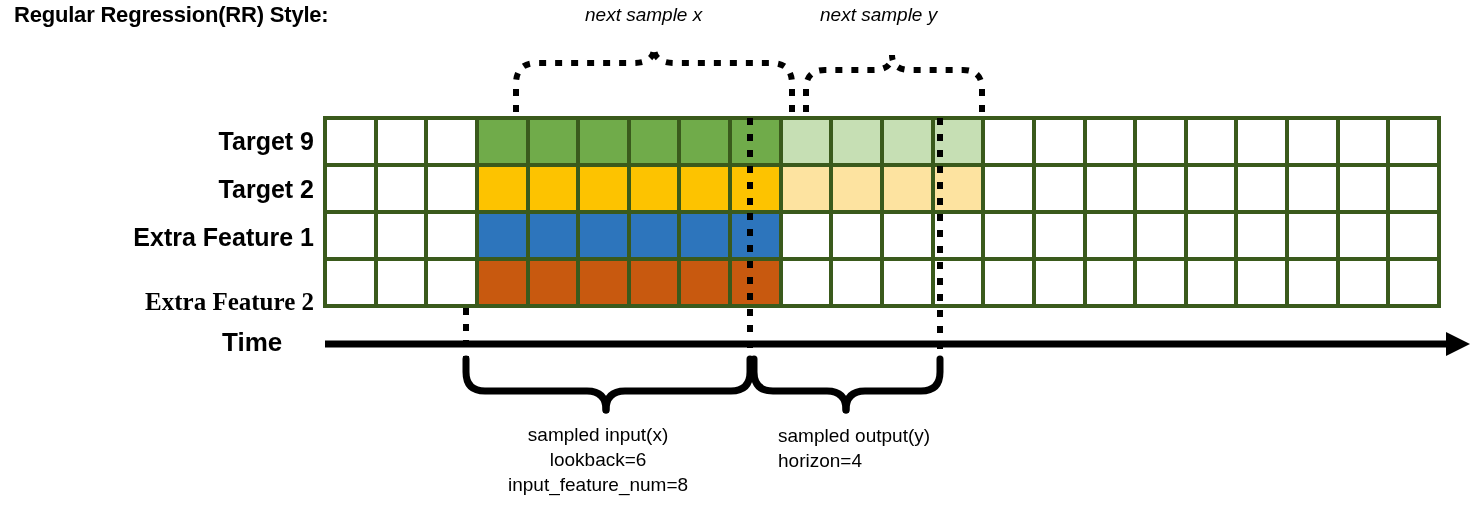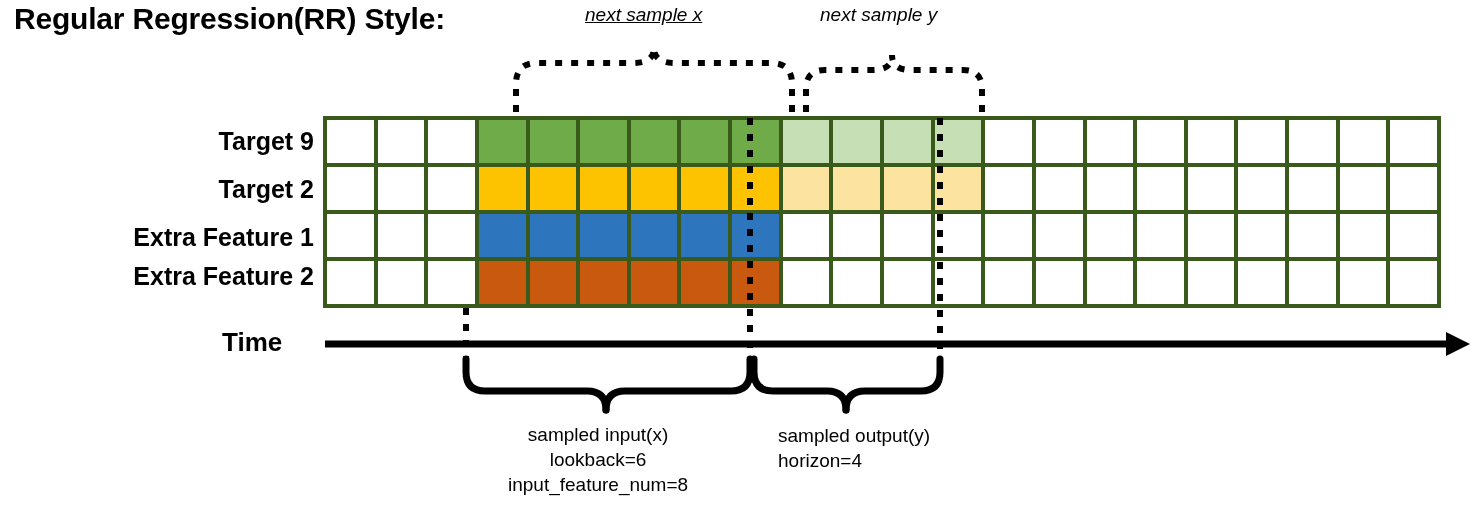--- a/index.html
+++ b/index.html
@@ -1,40 +1,40 @@
 <!DOCTYPE html>
 <html><head>
 <meta charset="utf-8">
 <style>
   html,body{margin:0;padding:0;background:#fff;}
   body{width:1476px;height:516px;position:relative;overflow:hidden;
        font-family:"Liberation Sans",sans-serif;color:#000;}
 
-  #title{position:absolute;left:14px;top:2px;font-size:30px;font-weight:bold;
+  #title{position:absolute;left:14px;top:2px;font-size:22px;font-weight:bold;
          letter-spacing:-0.2px;white-space:nowrap;}
 
   .toplabel{position:absolute;font-size:19px;font-style:italic;white-space:nowrap;}
-  #lbl-x{left:585px;top:4px;text-decoration:underline;}
+  #lbl-x{left:585px;top:4px;}
   #lbl-y{left:820px;top:4px;}
 
   #grid{position:absolute;left:323px;top:116px;width:1118px;height:192px;
         background:#3a5a1c;display:grid;
         grid-template-columns:repeat(22,1fr);grid-template-rows:repeat(4,1fr);
         gap:4px;padding:4px;box-sizing:border-box;}
   .cell{background:#ffffff;}
   .c-green{background:#70ab4a;}
   .c-greenl{background:#c6dfb4;}
   .c-yellow{background:#fdc300;}
   .c-yellowl{background:#fde3a0;}
   .c-blue{background:#2d75bc;}
   .c-orange{background:#c8590f;}
 
   .rowlabel{position:absolute;right:1162px;font-size:25px;font-weight:bold;
             white-space:nowrap;text-align:right;height:48px;line-height:48px;}
-  #rl0{top:117px;} #rl1{top:165px;} #rl2{top:213px;} #rl3{top:252px;}
+  #rl0{top:117px;} #rl1{top:165px;} #rl2{top:213px;} #rl3{top:278px;font-family:Liberation Serif, serif;}
 
   #timelabel{position:absolute;left:222px;top:327px;font-size:26px;font-weight:bold;}
 
   .note{position:absolute;font-size:19px;line-height:25px;white-space:pre;}
   #note-x{left:508px;top:422px;text-align:center;}
   #note-y{left:772px;top:423px;margin-left:6px;}
 
   svg#overlay{position:absolute;left:0;top:0;width:1476px;height:516px;
               pointer-events:none;overflow:visible;}
 </style>

